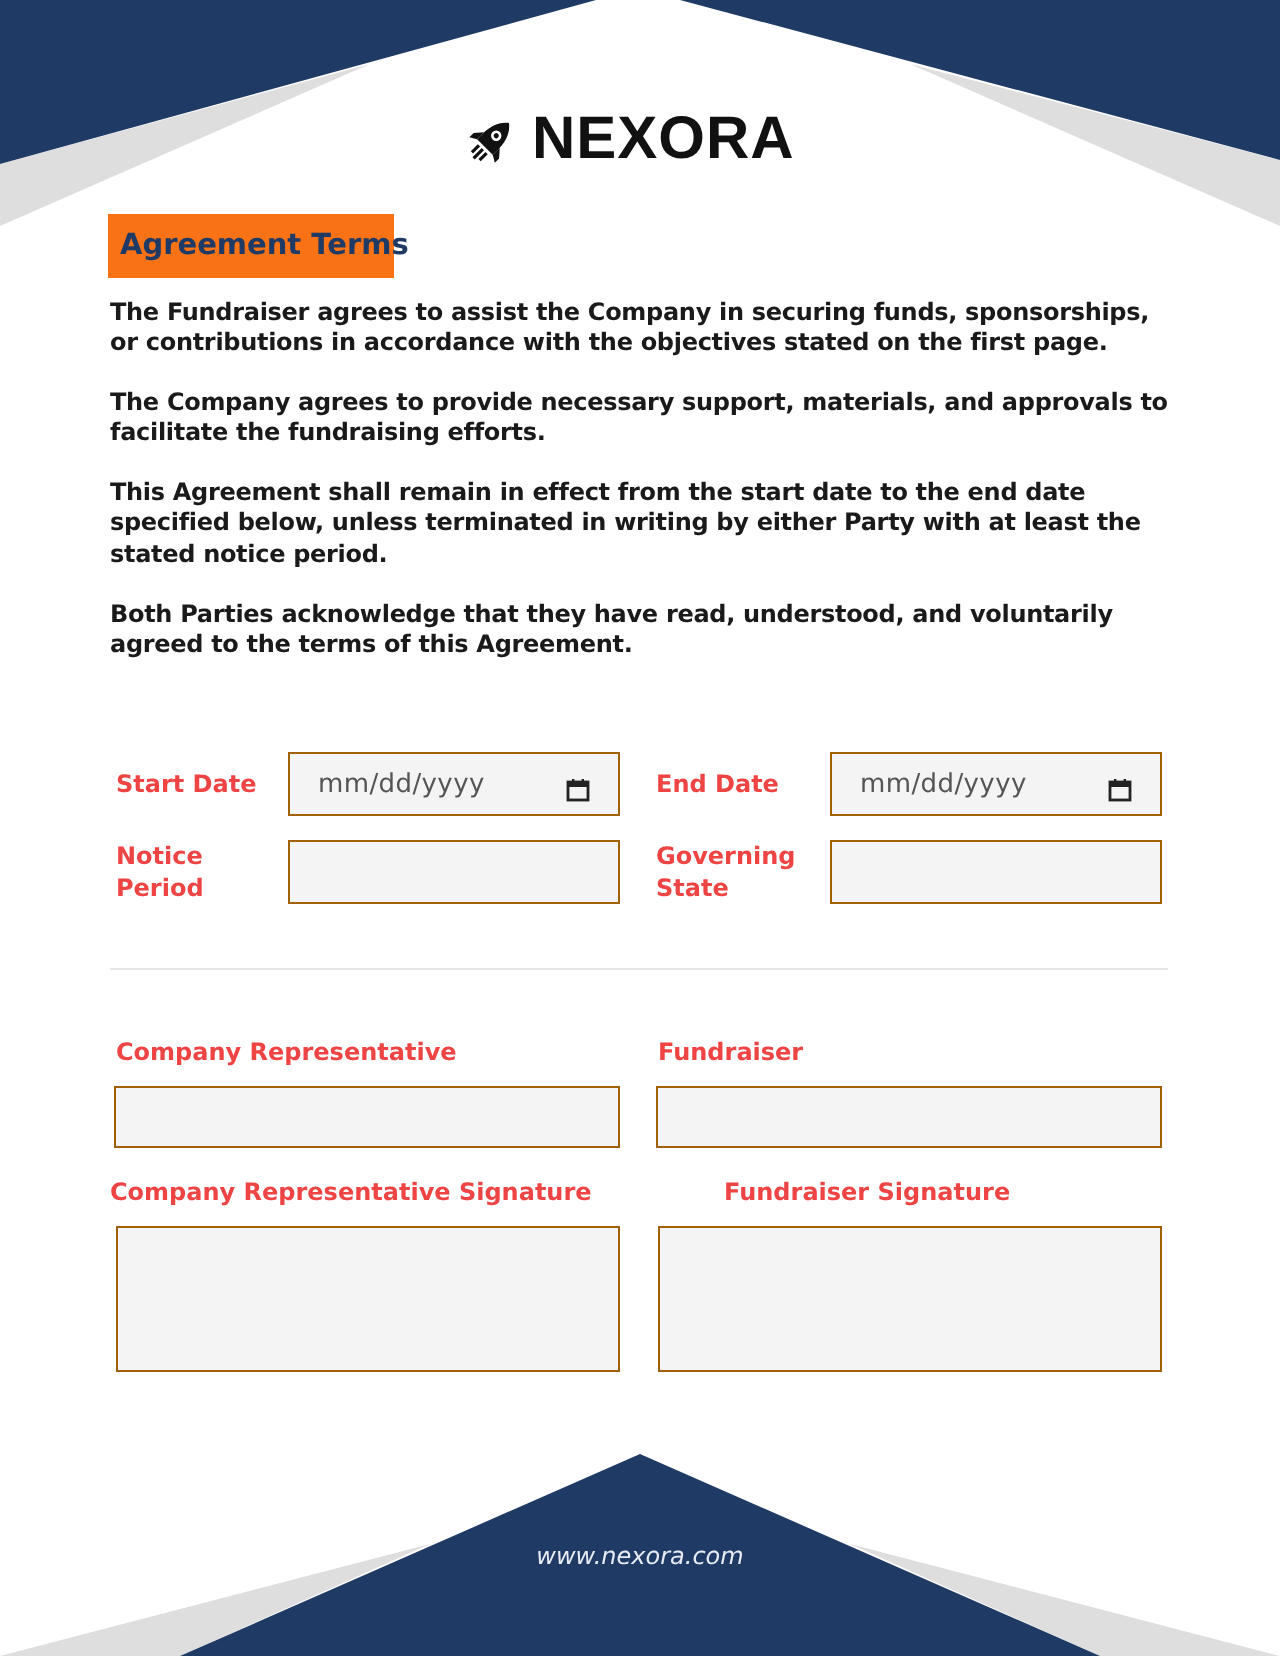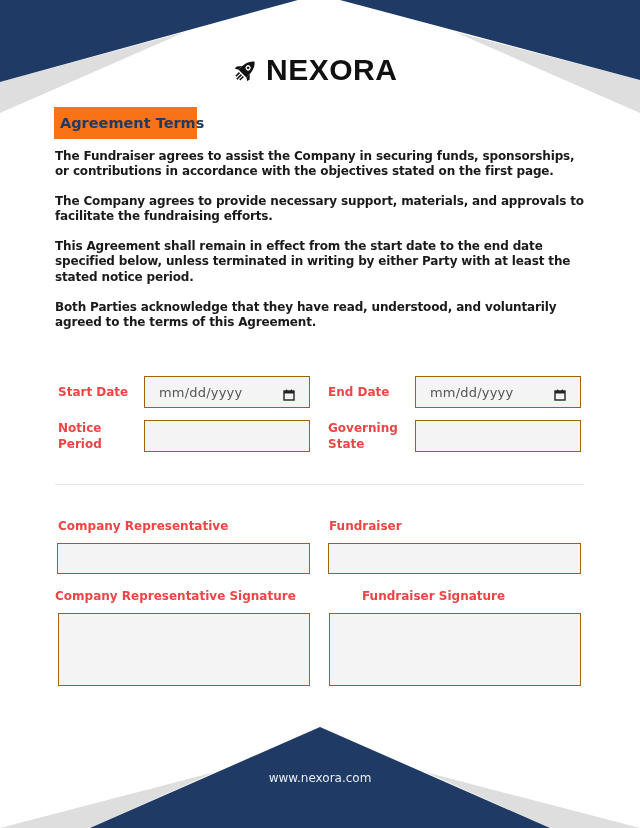--- a/index.html
+++ b/index.html
@@ -47,21 +47,21 @@
     }
     .cal-icon { width: 12px; height: 12px; display: inline-block; }
 
     .divider {
       position: absolute; left: 55px; top: 484px; width: 529px; height: 1px;
       background: #e6e6e6; z-index: 2;
     }
 
     .footer-url {
       position: absolute; left: 0; width: 640px; top: 771px; text-align: center;
-      font-family: "DejaVu Sans", sans-serif; font-size: 12px; color: #e8edf5; z-index: 2;
+      font-family: "DejaVu Sans", sans-serif; font-size: 12px; color: #e8edf5; z-index: 2; font-style: italic;
     }
   </style>
 </head>
 <body>
 
 <svg class="bg-shapes" viewBox="0 0 640 828" width="640" height="828">
 
   <polygon points="0,82 185,32 0,113" fill="#dedede"></polygon>
   <polygon points="0,0 298,0 0,82" fill="#1f3a64"></polygon>
 

